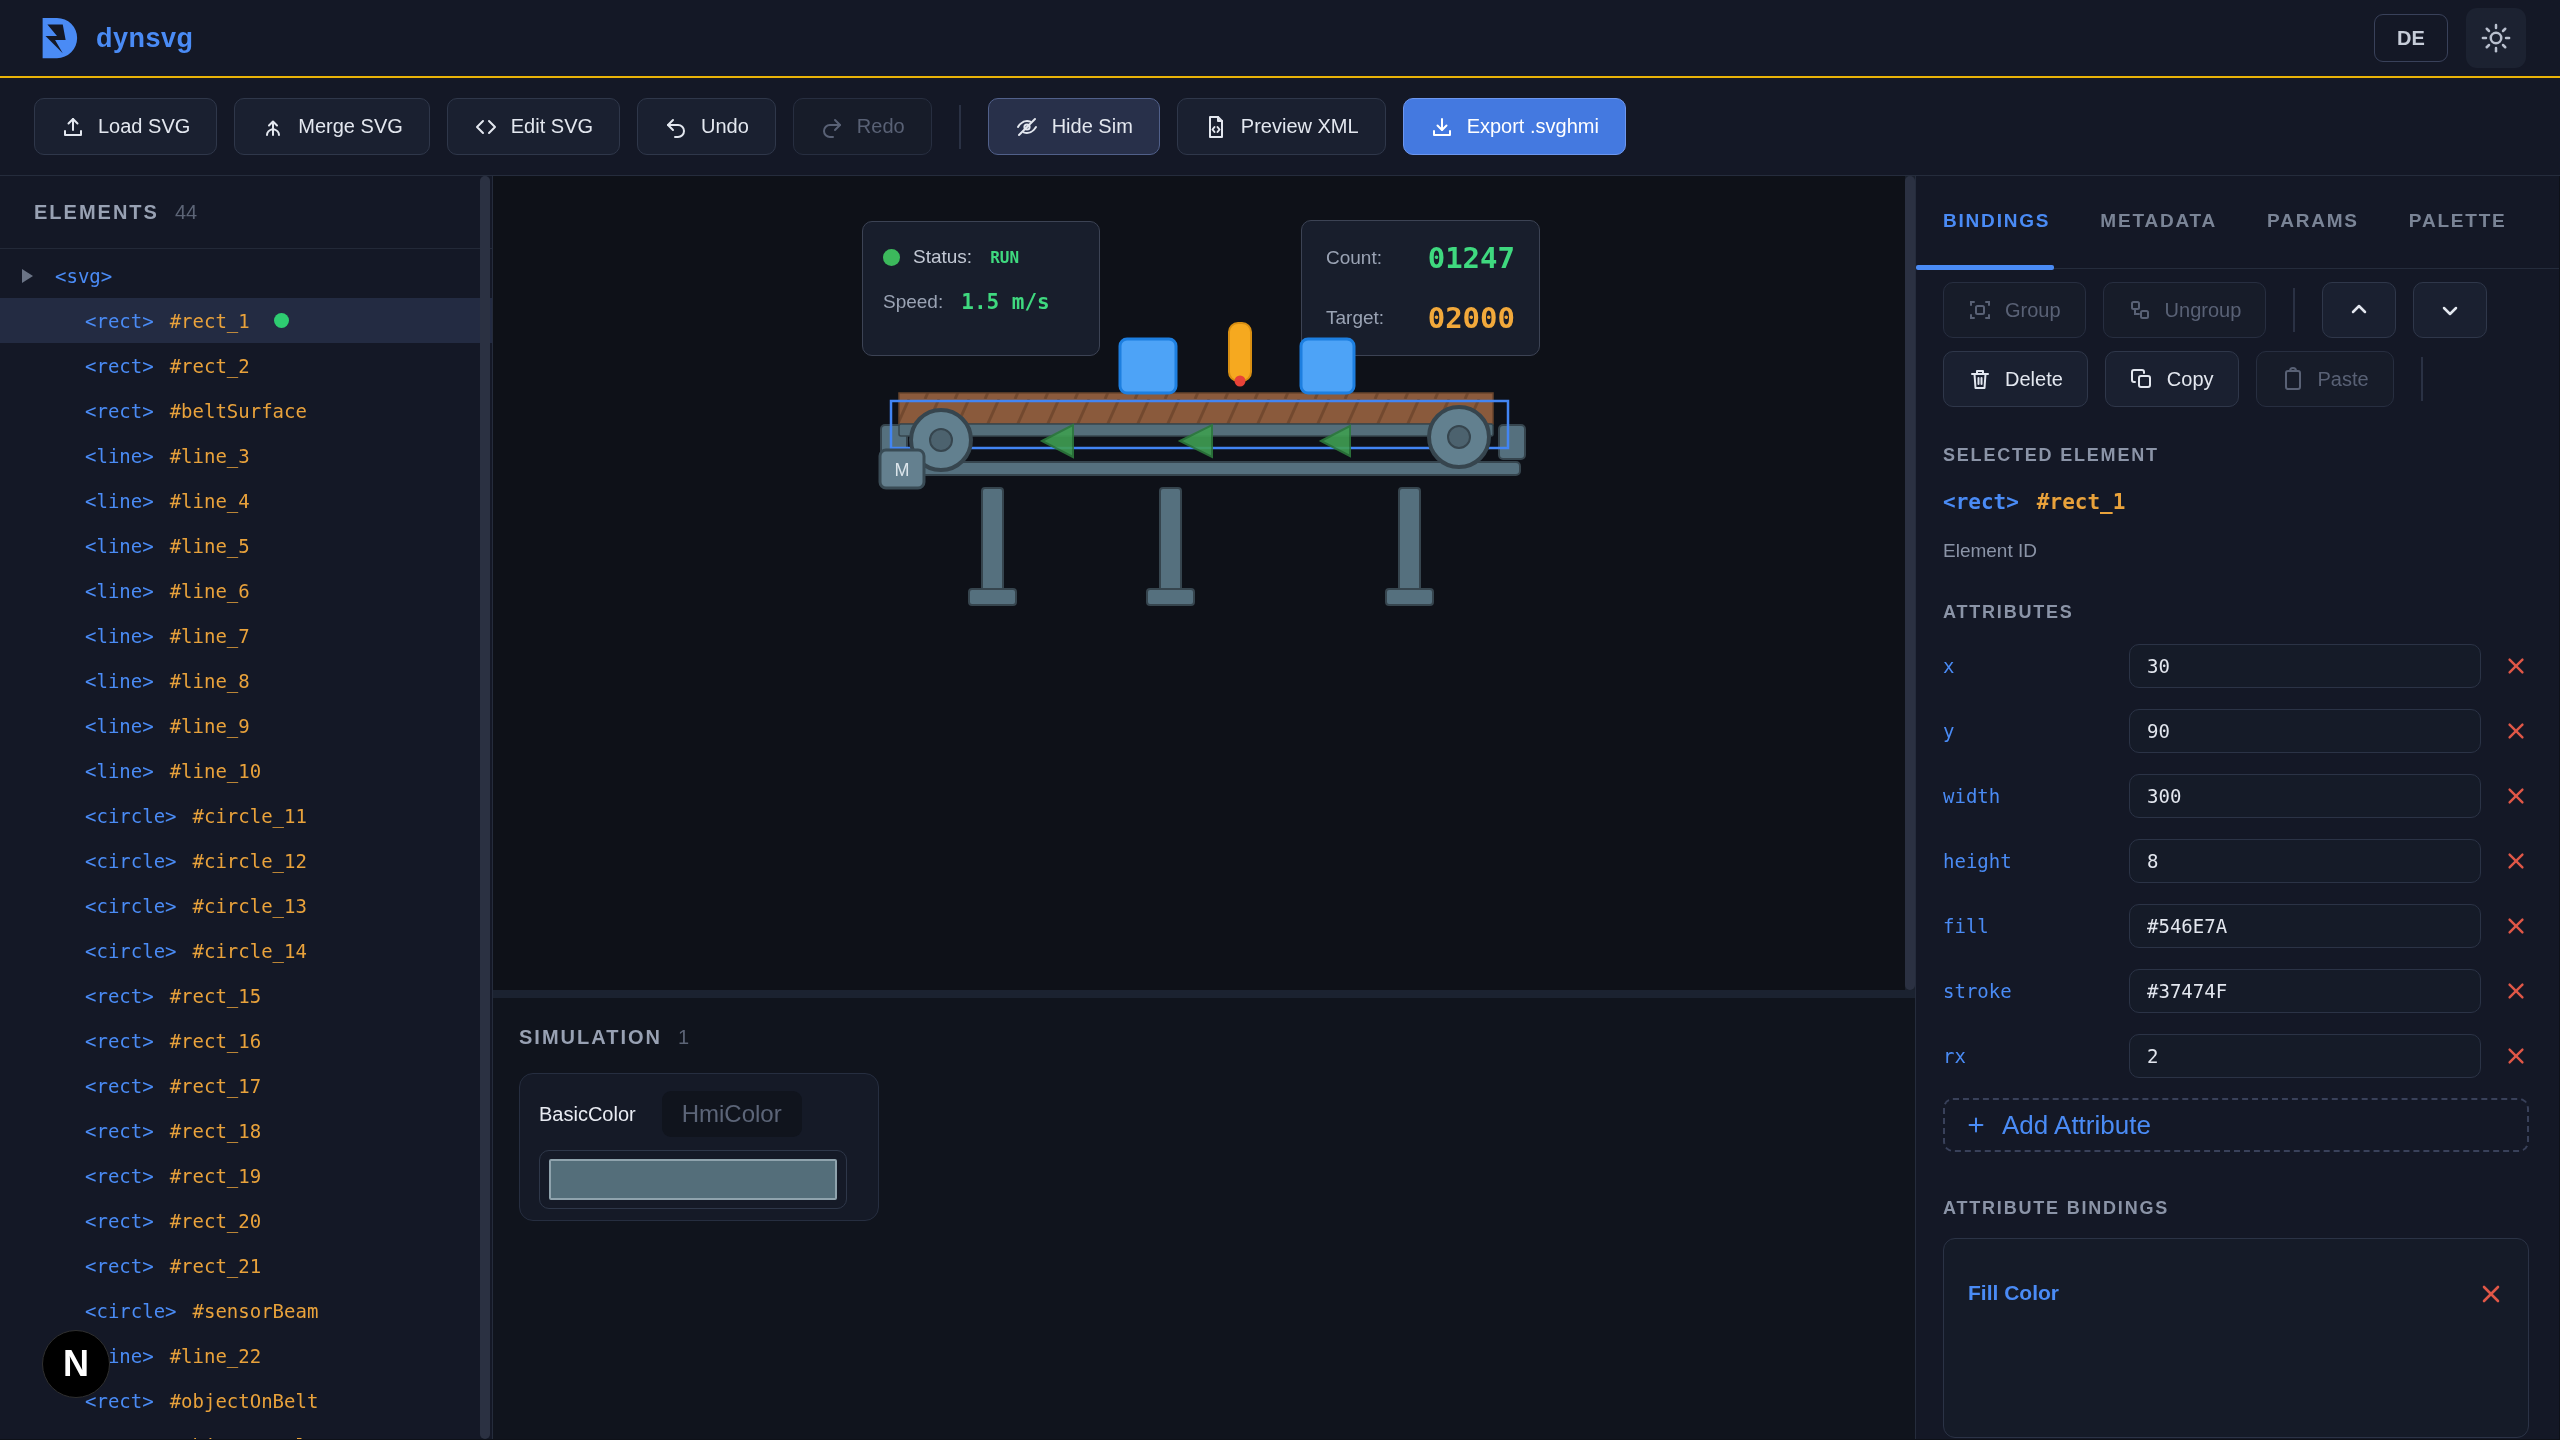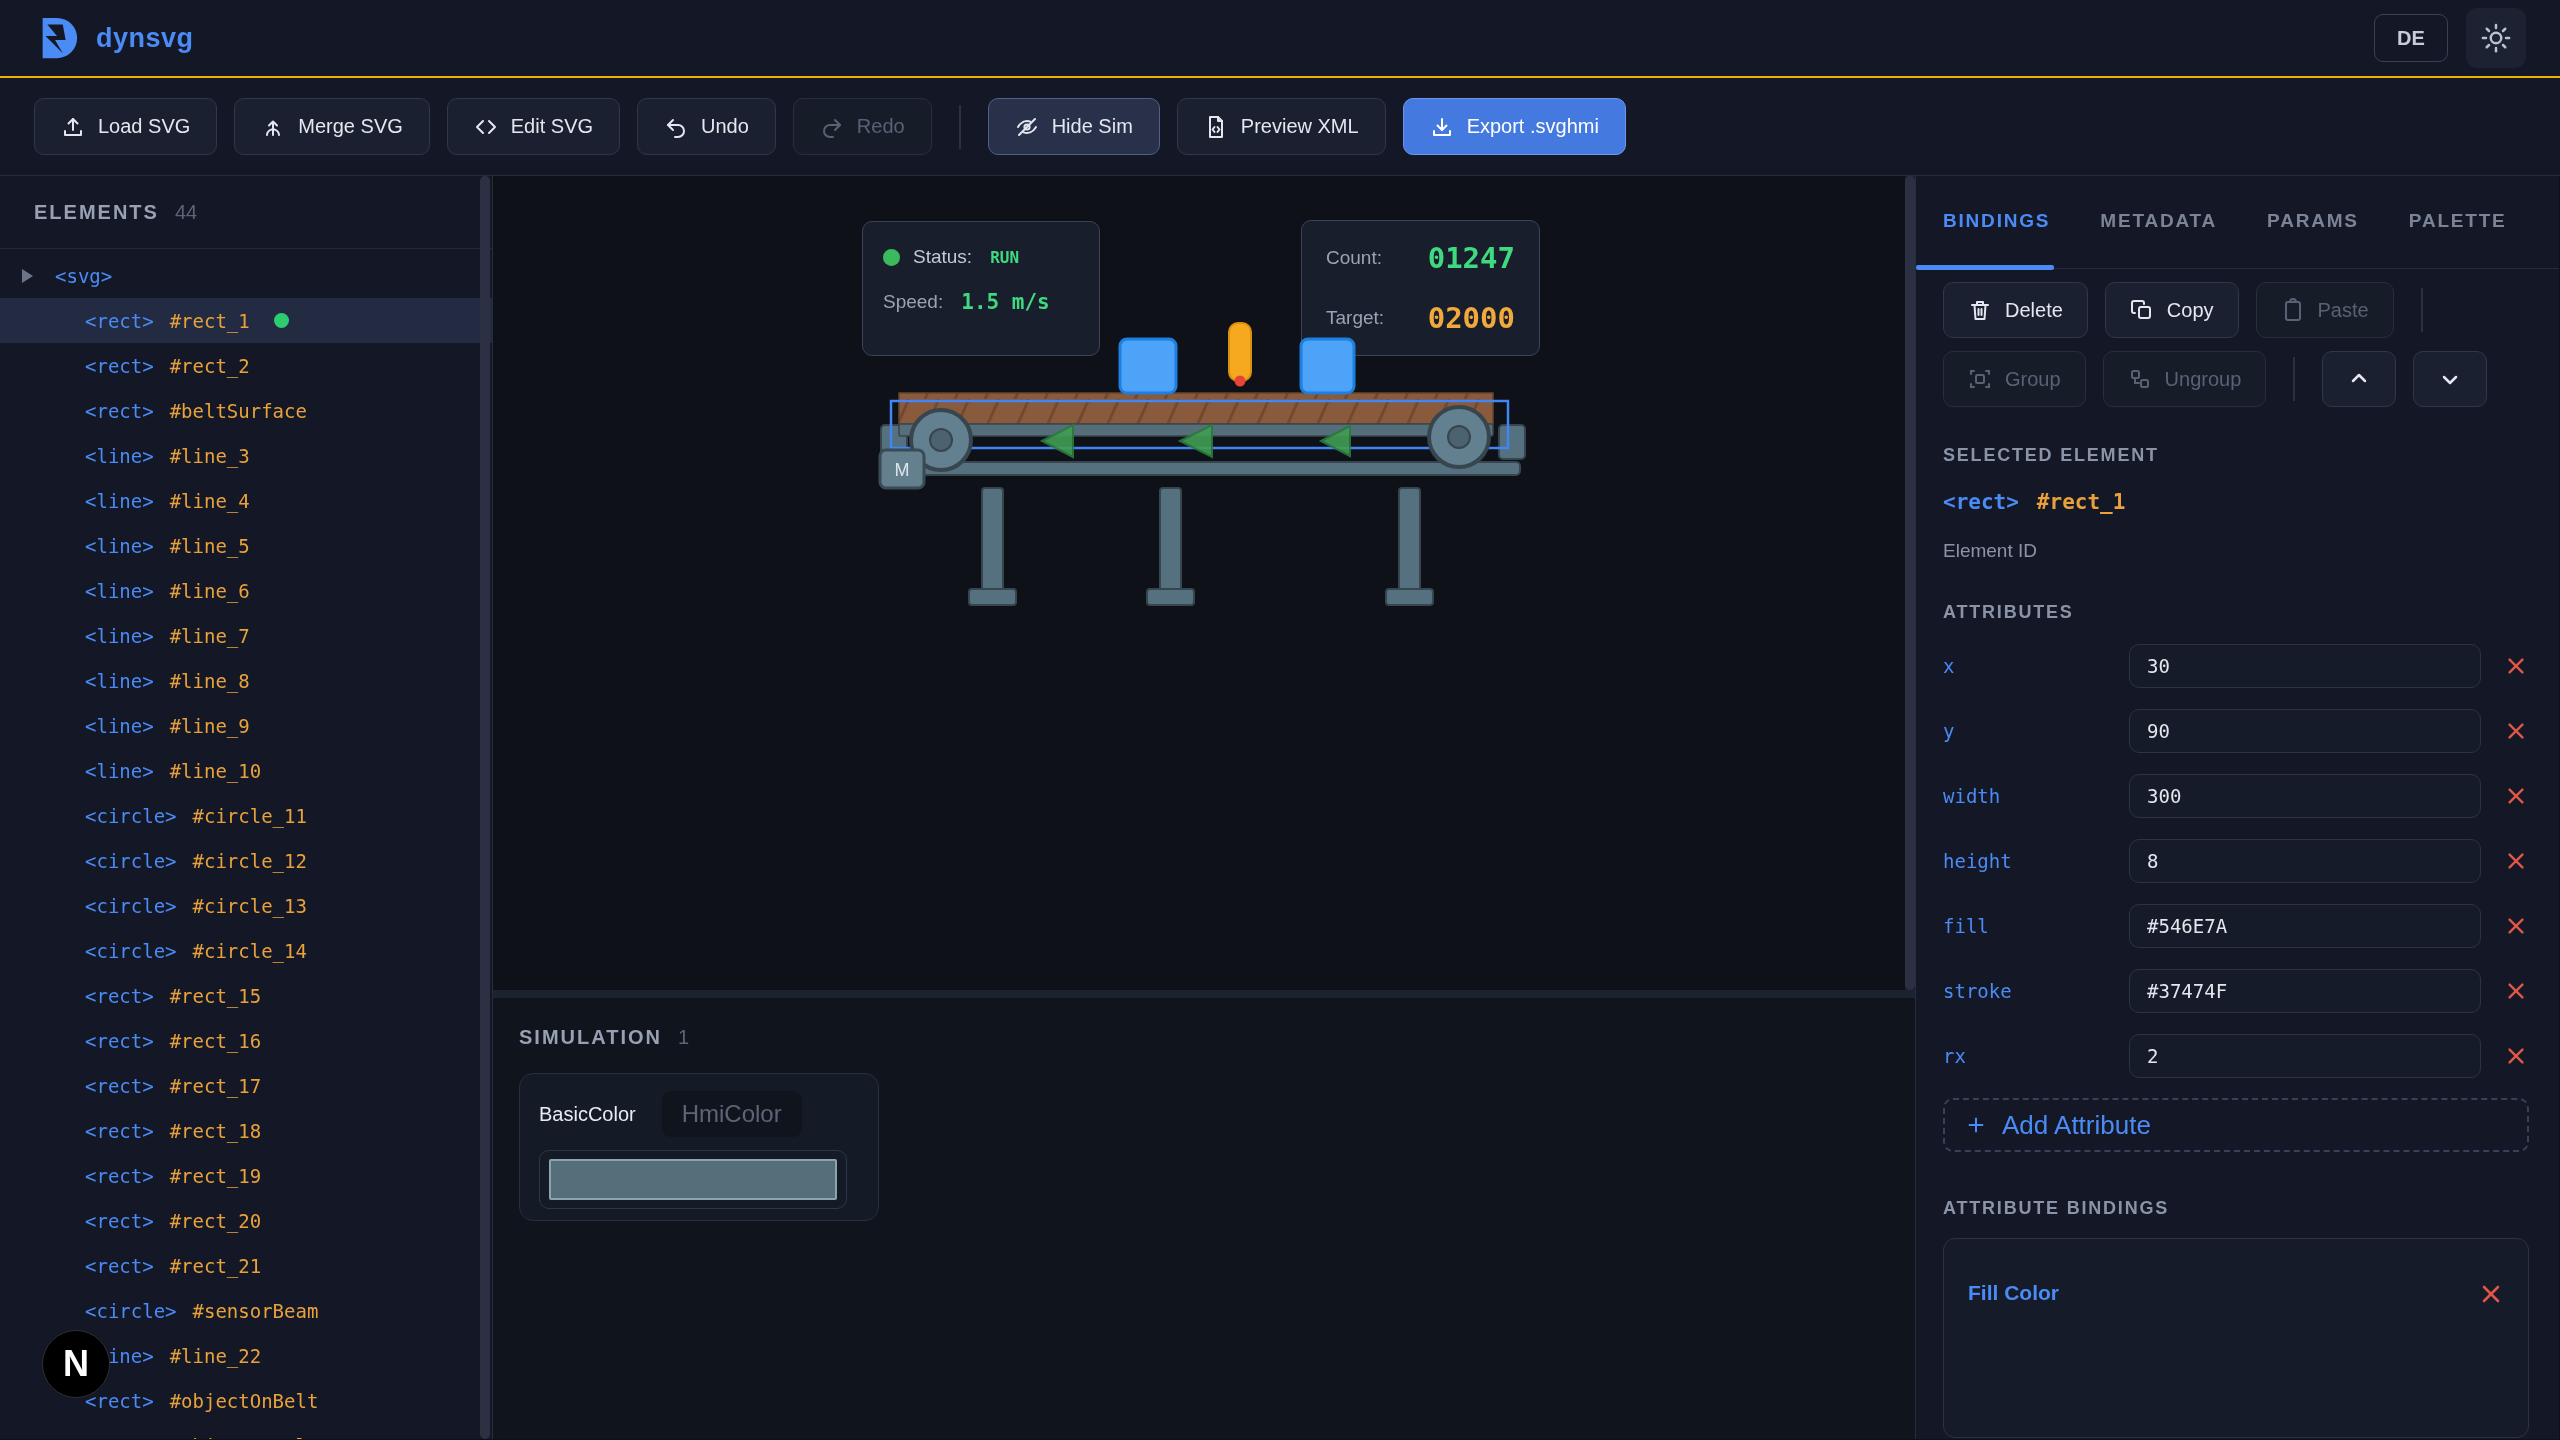--- a/index.html
+++ b/index.html
@@ -467,20 +467,60 @@
 
   <aside class="inspector">
     <div class="tabs">
       <span class="tab active">BINDINGS</span>
       <span class="tab">METADATA</span>
       <span class="tab">PARAMS</span>
       <span class="tab">PALETTE</span>
     </div>
 
     <div class="btnrow">
+      <button class="ibtn disabled">
+        <span style="display:flex">
+          <svg width="24" height="24" viewBox="0 0 24 24" fill="none" stroke="currentColor" stroke-width="2" stroke-linecap="round">
+            <path d="M3 7V4h3"></path>
+              <path d="M21 7V4h-3"></path>
+              <path d="M3 17v3h3"></path>
+              <path d="M21 17v3h-3"></path>
+              <rect x="8" y="8" width="8" height="8" rx="1.5"></rect>
+            </svg>
+        </span>
+        <span>Group</span>
+      </button>
+      <button class="ibtn disabled">
+        <span style="display:flex">
+          <svg width="24" height="24" viewBox="0 0 24 24" fill="none" stroke="currentColor" stroke-width="2" stroke-linecap="round">
+            <rect x="4" y="4" width="7" height="7" rx="1.5"></rect>
+              <rect x="13" y="13" width="7" height="7" rx="1.5"></rect>
+              <path d="M11 16h-4v-4"></path>
+            </svg>
+        </span>
+        <span>Ungroup</span>
+      </button>
+      <div class="vsep"></div>
+      <button class="ibtn square">
+        <span style="display:flex">
+          <svg width="24" height="24" viewBox="0 0 24 24" fill="none" stroke="currentColor" stroke-width="2.5" stroke-linecap="round" stroke-linejoin="round">
+              <polyline points="6,14 12,8 18,14"></polyline>
+            </svg>
+        </span>
+      </button>
+      <button class="ibtn square">
+        <span style="display:flex">
+          <svg width="24" height="24" viewBox="0 0 24 24" fill="none" stroke="currentColor" stroke-width="2.5" stroke-linecap="round" stroke-linejoin="round">
+              <polyline points="6,10 12,16 18,10"></polyline>
+            </svg>
+        </span>
+      </button>
+    </div>
+
+    <div class="btnrow">
       <button class="ibtn">
         <span style="display:flex">
           <svg width="24" height="24" viewBox="0 0 24 24" fill="none" stroke="currentColor" stroke-width="2" stroke-linecap="round" stroke-linejoin="round">
             <path d="M4 7h16"></path>
               <path d="M9 7V4h6v3"></path>
               <path d="M6.5 7l1 14h9l1-14"></path>
               <line x1="10.5" y1="11" x2="10.5" y2="17"></line>
               <line x1="13.5" y1="11" x2="13.5" y2="17"></line>
             </svg>
         </span>
@@ -498,60 +538,20 @@
       <button class="ibtn disabled">
         <span style="display:flex">
           <svg width="24" height="24" viewBox="0 0 24 24" fill="none" stroke="currentColor" stroke-width="2" stroke-linecap="round" stroke-linejoin="round">
             <rect x="5" y="4" width="14" height="18" rx="2"></rect>
               <path d="M9 4a3 3 0 0 1 6 0"></path>
             </svg>
         </span>
         <span>Paste</span>
       </button>
       <div class="vsep"></div>
-    </div>
-
-    <div class="btnrow">
-      <button class="ibtn disabled">
-        <span style="display:flex">
-          <svg width="24" height="24" viewBox="0 0 24 24" fill="none" stroke="currentColor" stroke-width="2" stroke-linecap="round">
-            <path d="M3 7V4h3"></path>
-              <path d="M21 7V4h-3"></path>
-              <path d="M3 17v3h3"></path>
-              <path d="M21 17v3h-3"></path>
-              <rect x="8" y="8" width="8" height="8" rx="1.5"></rect>
-            </svg>
-        </span>
-        <span>Group</span>
-      </button>
-      <button class="ibtn disabled">
-        <span style="display:flex">
-          <svg width="24" height="24" viewBox="0 0 24 24" fill="none" stroke="currentColor" stroke-width="2" stroke-linecap="round">
-            <rect x="4" y="4" width="7" height="7" rx="1.5"></rect>
-              <rect x="13" y="13" width="7" height="7" rx="1.5"></rect>
-              <path d="M11 16h-4v-4"></path>
-            </svg>
-        </span>
-        <span>Ungroup</span>
-      </button>
-      <div class="vsep"></div>
-      <button class="ibtn square">
-        <span style="display:flex">
-          <svg width="24" height="24" viewBox="0 0 24 24" fill="none" stroke="currentColor" stroke-width="2.5" stroke-linecap="round" stroke-linejoin="round">
-              <polyline points="6,14 12,8 18,14"></polyline>
-            </svg>
-        </span>
-      </button>
-      <button class="ibtn square">
-        <span style="display:flex">
-          <svg width="24" height="24" viewBox="0 0 24 24" fill="none" stroke="currentColor" stroke-width="2.5" stroke-linecap="round" stroke-linejoin="round">
-              <polyline points="6,10 12,16 18,10"></polyline>
-            </svg>
-        </span>
-      </button>
     </div>
 
     <div class="section-label" style="margin-top:38px">SELECTED ELEMENT</div>
     <div class="sel-el">
       <span class="tag">&lt;rect&gt;</span>
       <span class="tid">#rect_1</span>
     </div>
     <div class="field-label">Element ID</div>
 
     <div class="section-label mt40">ATTRIBUTES</div>

